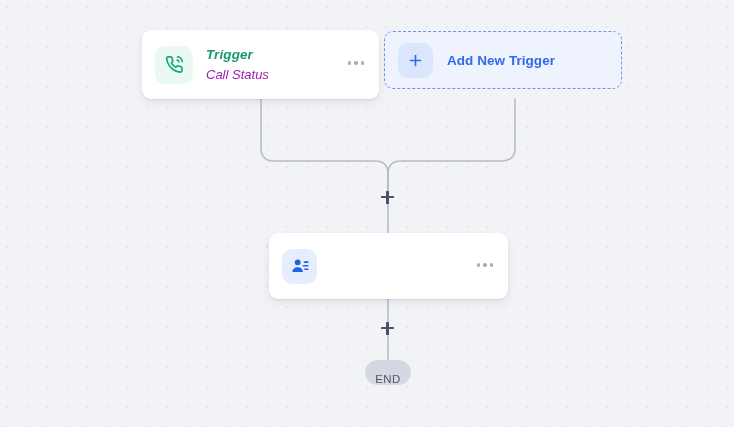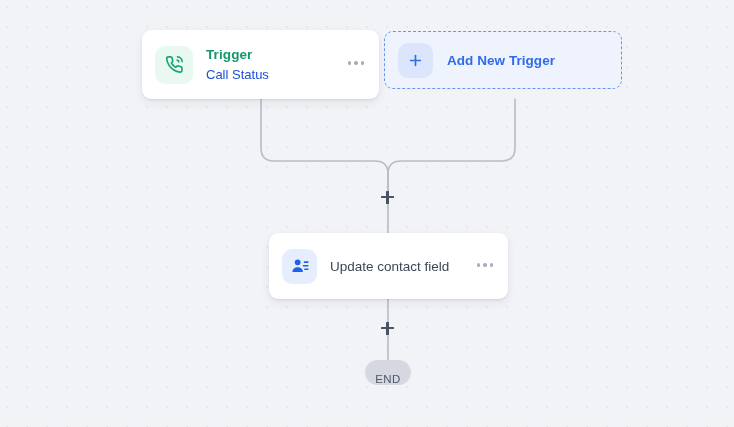--- a/index.html
+++ b/index.html
@@ -78,33 +78,34 @@
     height: 3.5px;
     border-radius: 50%;
     background: #a7adbd;
   }
 
   
   #node-trigger {
     left: 142px; top: 30px;
     width: 237px; height: 69px;
     padding-left: 13px;
+    font-style: italic;
   }
   #node-trigger .tile { width: 38px; height: 38px; }
   #node-trigger .labels { margin-left: 13px; }
   .trigger-title {
     font-size: 13.5px;
     font-weight: bold;
     color: #13996c;
     line-height: 16px;
     letter-spacing: .1px;
   }
   .trigger-sub {
     font-size: 13px;
-    color: #1d4ed8;
+    color: #a21caf;
     line-height: 17px;
     margin-top: 3px;
   }
   #node-trigger .dots-menu { right: 15px; top: 31px; }
 
   
   #node-add-trigger {
     left: 384px; top: 31px;
     width: 238px; height: 58px;
     padding-left: 13px;
@@ -233,21 +234,20 @@
       <svg width="20" height="20" viewBox="0 0 24 24" fill="none">
         <circle cx="9.2" cy="7.6" r="3.5" fill="#1d62e8"></circle>
         <path d="M2.9 19.2c0-3.4 2.8-5.6 6.3-5.6s6.3 2.2 6.3 5.6z" fill="#1d62e8"></path>
         <g stroke="#1d62e8" stroke-width="1.9" stroke-linecap="round">
           <line x1="17.3" y1="7.3" x2="21.4" y2="7.3"></line>
           <line x1="16.1" y1="11.6" x2="21.4" y2="11.6"></line>
           <line x1="17.8" y1="15.9" x2="21.4" y2="15.9"></line>
         </g>
       </svg>
     </div>
-    <span class="update-label">Update contact field</span>
     <div class="dots-menu">
       <i></i>
         <i></i>
         <i></i>
     </div>
   </div>
 
   <div class="plus-junction" id="plus-upper"></div>
   <div class="plus-junction" id="plus-lower"></div>
 

